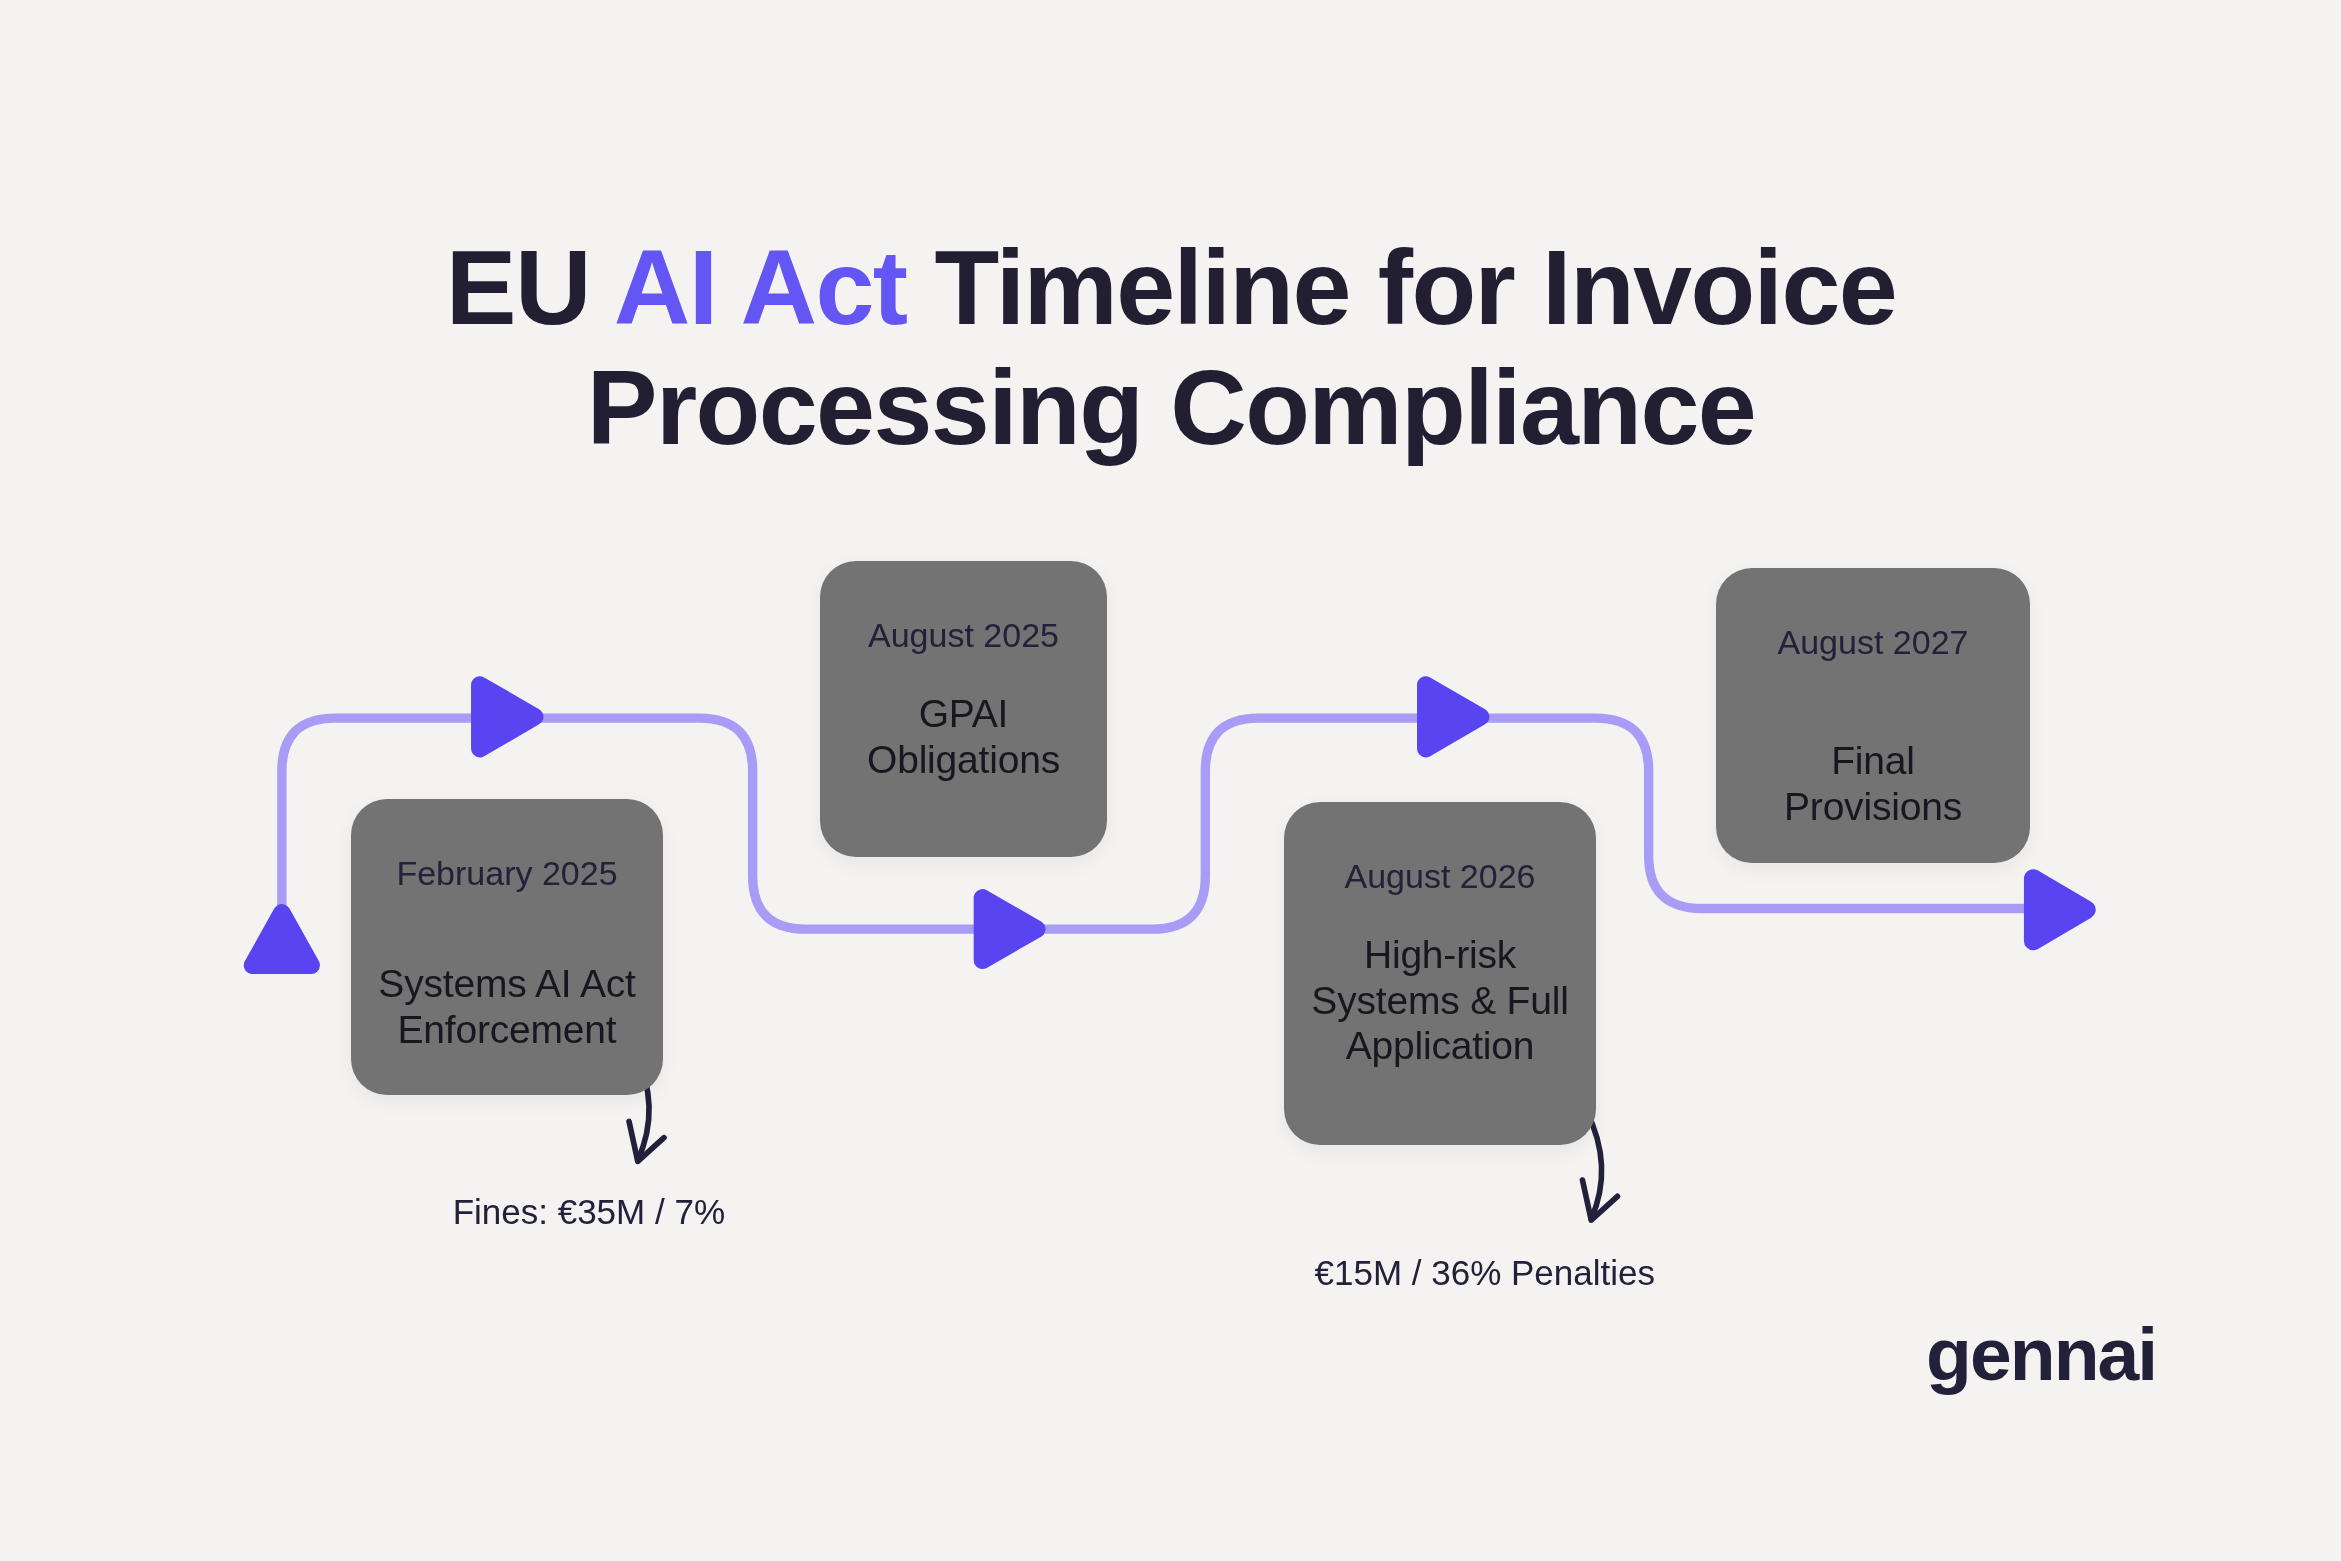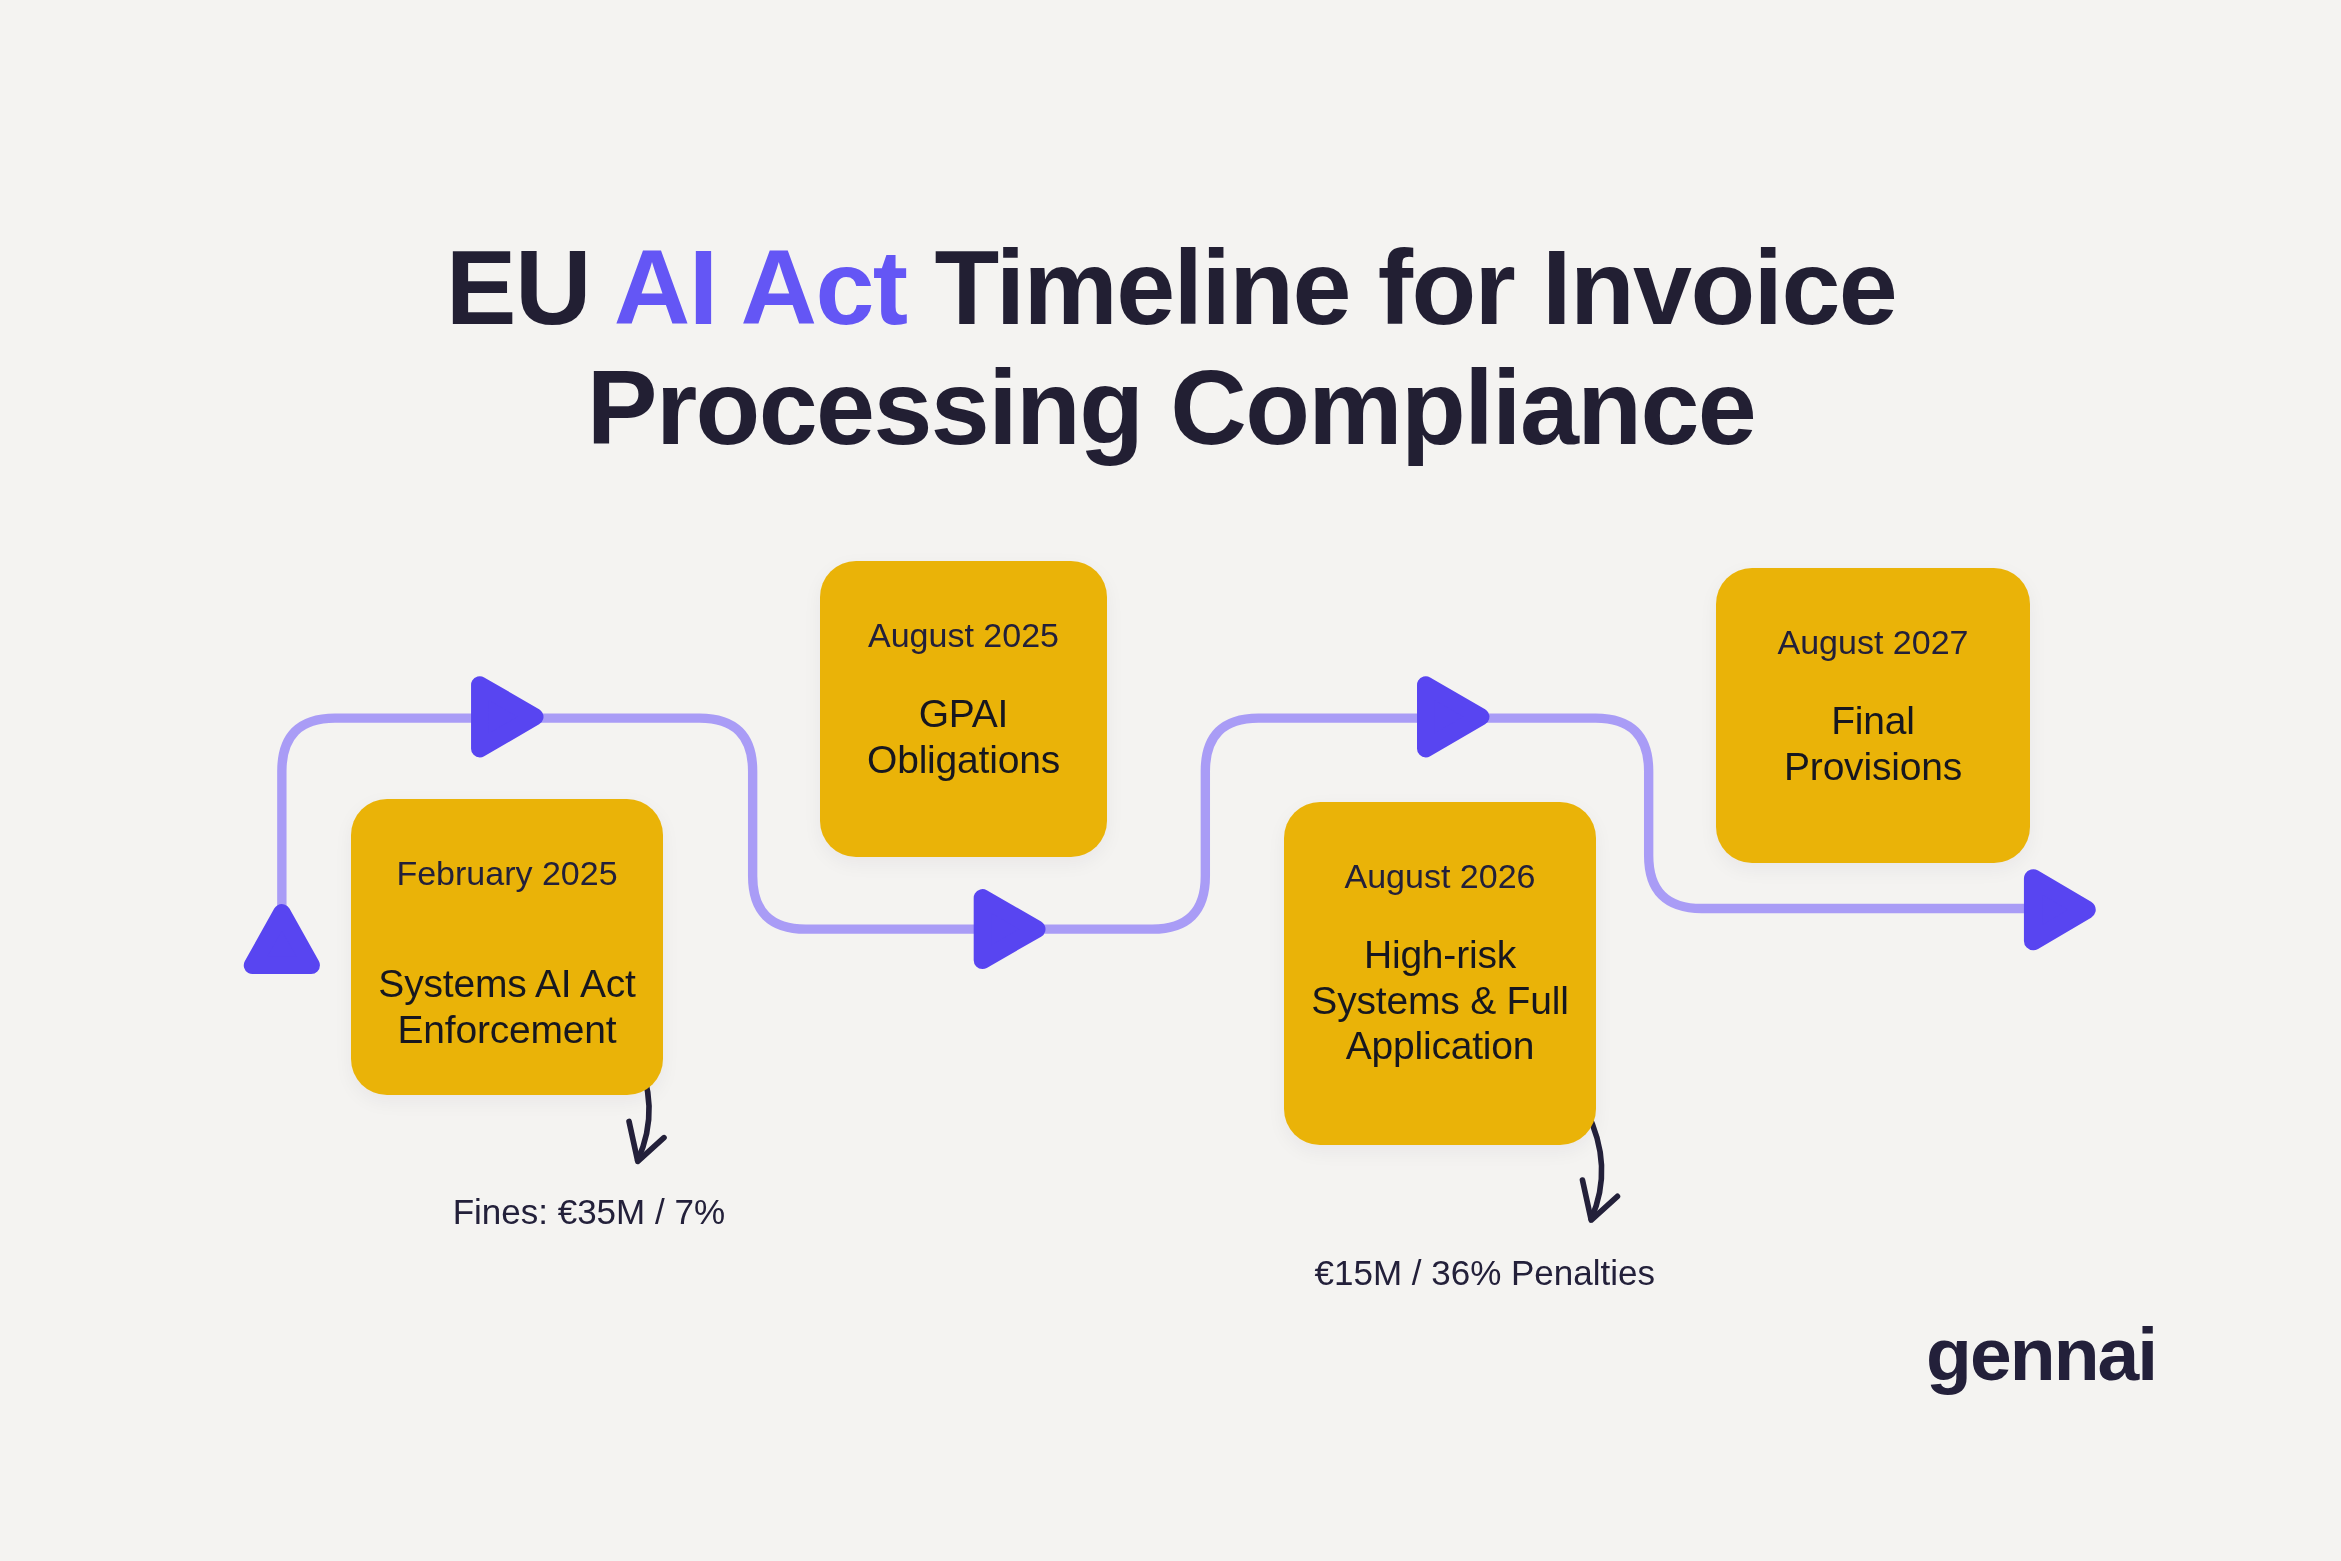--- a/index.html
+++ b/index.html
@@ -18,38 +18,38 @@
     text-align:center;
     font-size:106px;font-weight:800;letter-spacing:-0.015em;
     line-height:1.13;color:#221F33;
     white-space:pre-line;
   }
   .title .accent{color:#6456F5;}
   
   .rail-layer{position:absolute;left:0;top:0;width:2342px;height:1561px;}
   
   .card{
-    position:absolute;background:#eab308;border-radius:36px;
+    position:absolute;background:#737373;border-radius:36px;
     box-shadow:0 6.2px 19px rgba(32,29,58,0.05);
     display:flex;flex-direction:column;align-items:center;
     box-sizing:border-box;padding:57px 6.2px 0 6.2px;
   }
   .card-date{
     font-size:34px;font-weight:400;color:#23203A;line-height:1;
     margin-bottom:39px;white-space:nowrap;
   }
   .card-title{
     font-size:39px;font-weight:400;color:#17171F;
     line-height:1.17;text-align:center;white-space:pre-line;
     letter-spacing:-0.005em;
   }
   #card-1{left:351px;top:799px;width:312px;height:296px;gap:32px;}
   #card-2{left:820px;top:561px;width:287px;height:296px;}
   #card-3{left:1284px;top:802px;width:312px;height:343px;}
-  #card-4{left:1716px;top:568px;width:314px;height:295px;}
+  #card-4{left:1716px;top:568px;width:314px;height:295px;gap:40px;}
   
   .annotation{
     position:absolute;font-size:35px;font-weight:400;color:#23203A;
     text-align:right;white-space:nowrap;
   }
   #annotation-fines{left:300px;top:1192px;width:425px;}
   #annotation-penalties{left:1224px;top:1253px;width:431px;}
   
   .logo{
     position:absolute;left:1926px;top:1317px;

